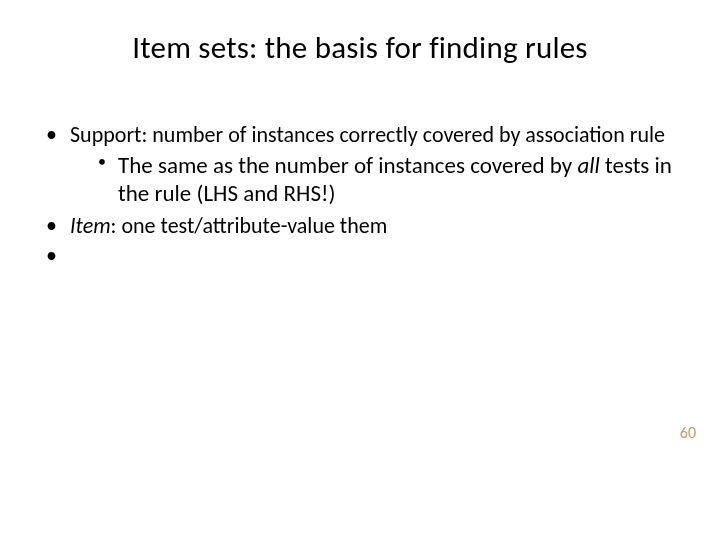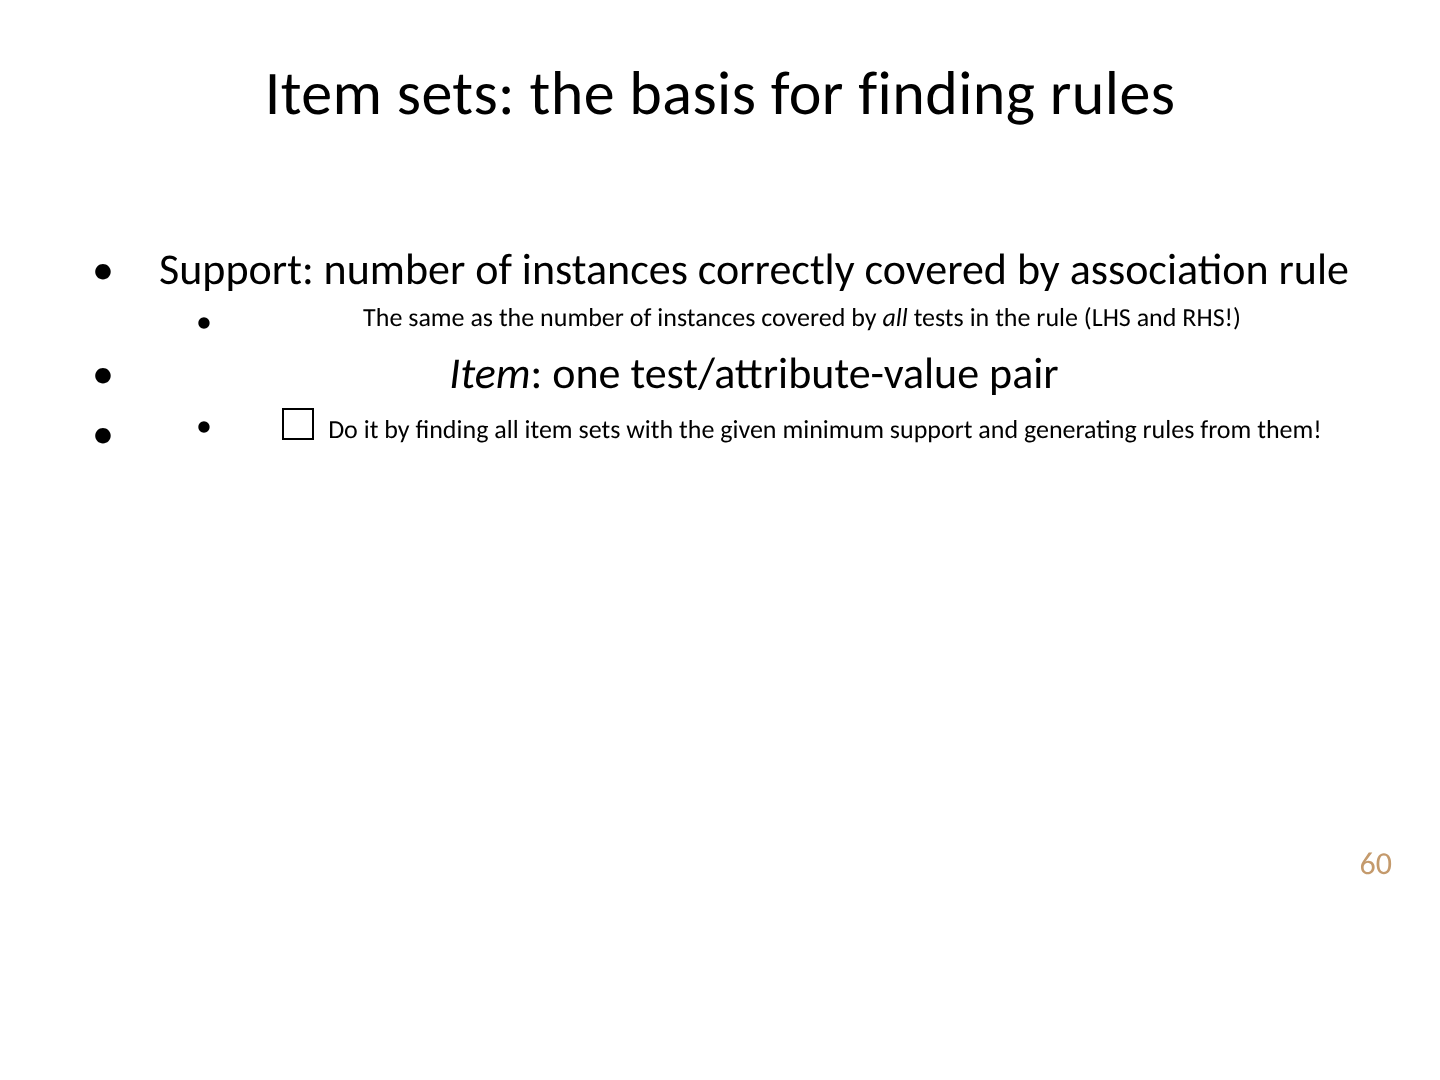--- a/index.html
+++ b/index.html
@@ -24,21 +24,20 @@
     text-align: center;
     font-size: 31px;
     font-weight: 400;
     margin: 4px 0 56px 0;
     letter-spacing: 0.2px;
   }
   ul.level1 {
     list-style: none;
     margin: 0;
     padding: 0;
-    text-align: center;
   }
   ul.level1 > li {
     font-size: 22px;
     line-height: 1.18;
     margin-bottom: 4px;
     padding-left: 34px;
     position: relative;
   }
   ul.level1 > li::before {
     content: "•";
@@ -46,21 +45,21 @@
     left: 10px;
     top: 0;
     font-size: 22px;
   }
   ul.level2 {
     list-style: none;
     margin: 4px 0 6px 0;
     padding: 0;
   }
   ul.level2 > li {
-    font-size: 13px;
+    font-size: 23px;
     line-height: 1.2;
     padding-left: 48px;
     position: relative;
     margin-bottom: 4px;
   }
   ul.level2 > li::before {
     content: "•";
     position: absolute;
     left: 28px;
     top: 0;
@@ -96,28 +95,23 @@
     <li>
       <span>Support: number of instances correctly covered by association rule</span>
       <ul class="level2">
         <li>
           <span>The same as the number of instances covered by </span><span class="italic">all</span><span> tests in the rule (LHS and RHS!)</span>
         </li>
       </ul>
     </li>
 
     <li>
-      <span class="italic">Item</span><span>: one test/attribute-value pair</span>
+      <span class="italic">Item</span><span>: one test/attribute-value them</span>
     </li>
 
 
     <li>
-      <ul class="level2">
-        <li>
-          <span class="arrowbox"></span><span> Do it by finding all item sets with the given minimum support and generating rules from them!</span>
-        </li>
-      </ul>
     </li>
 
   </ul>
 
   <div class="pagenum">60</div>
 </div>
 
 </body></html>

